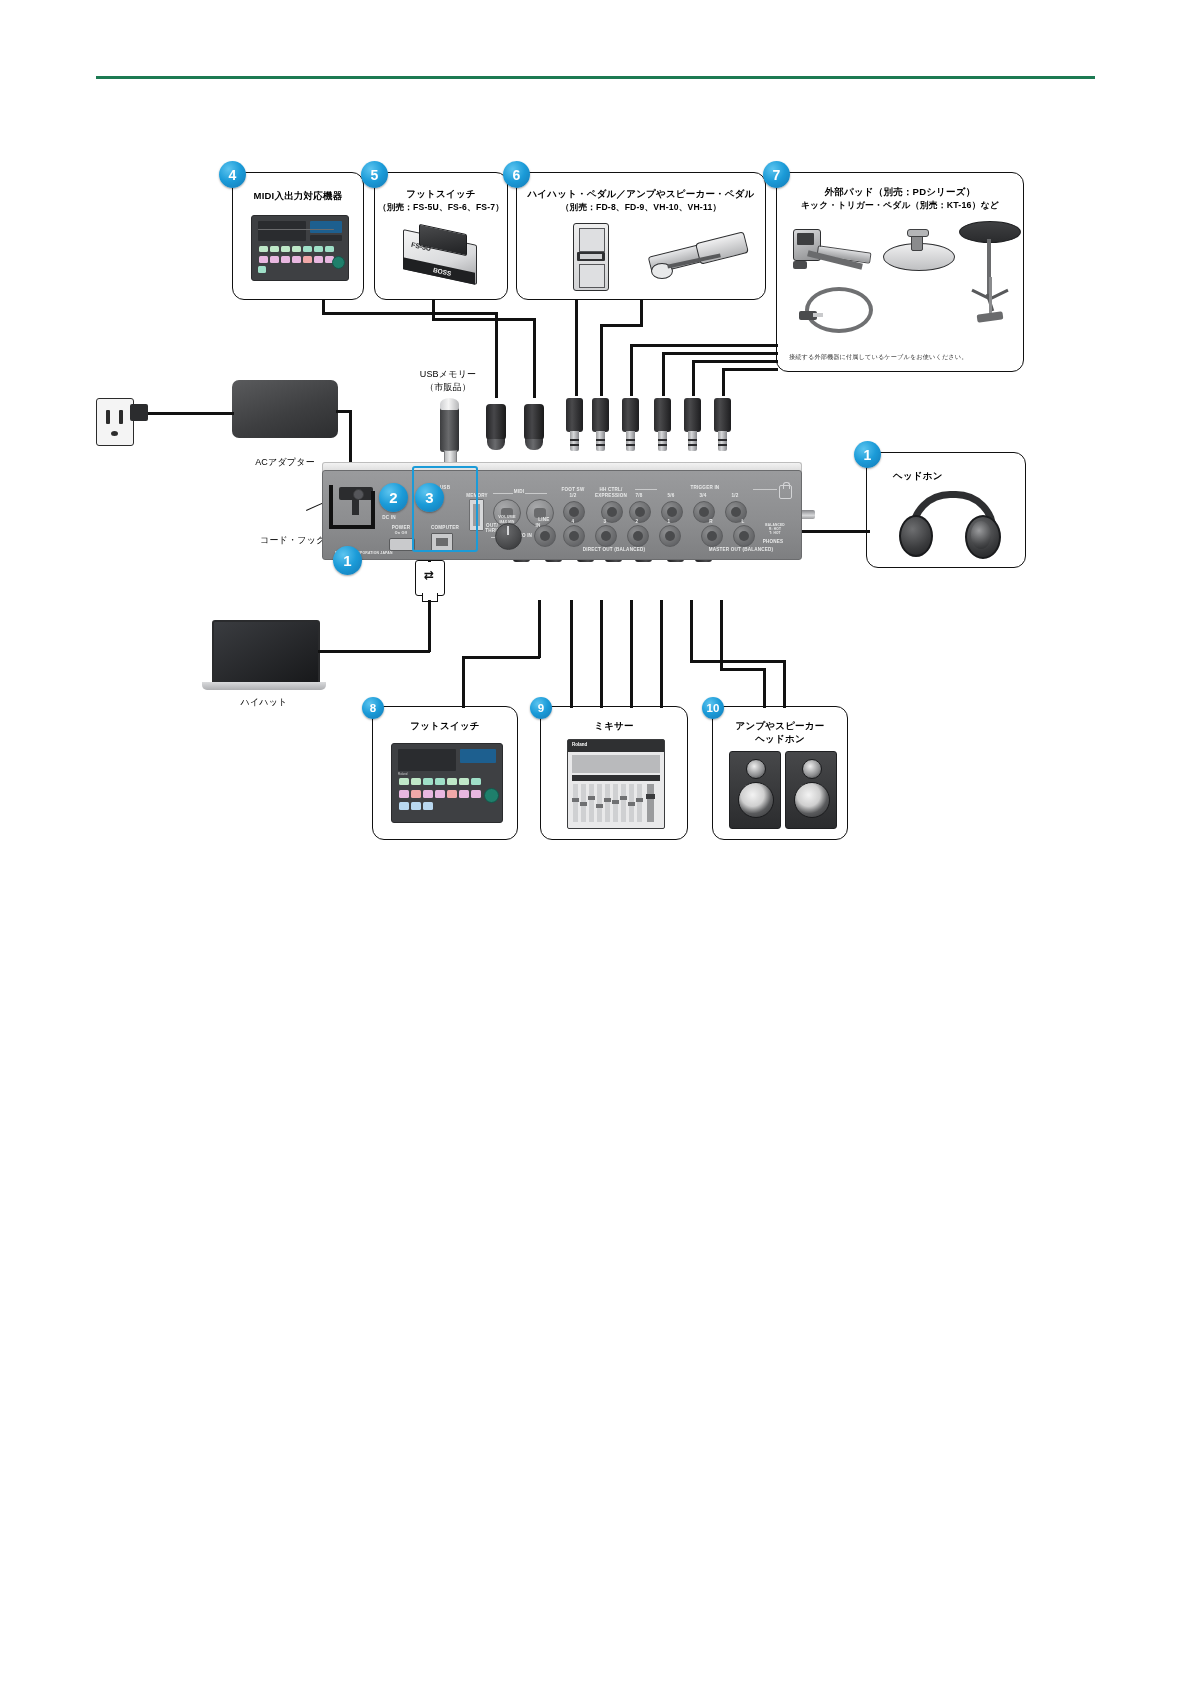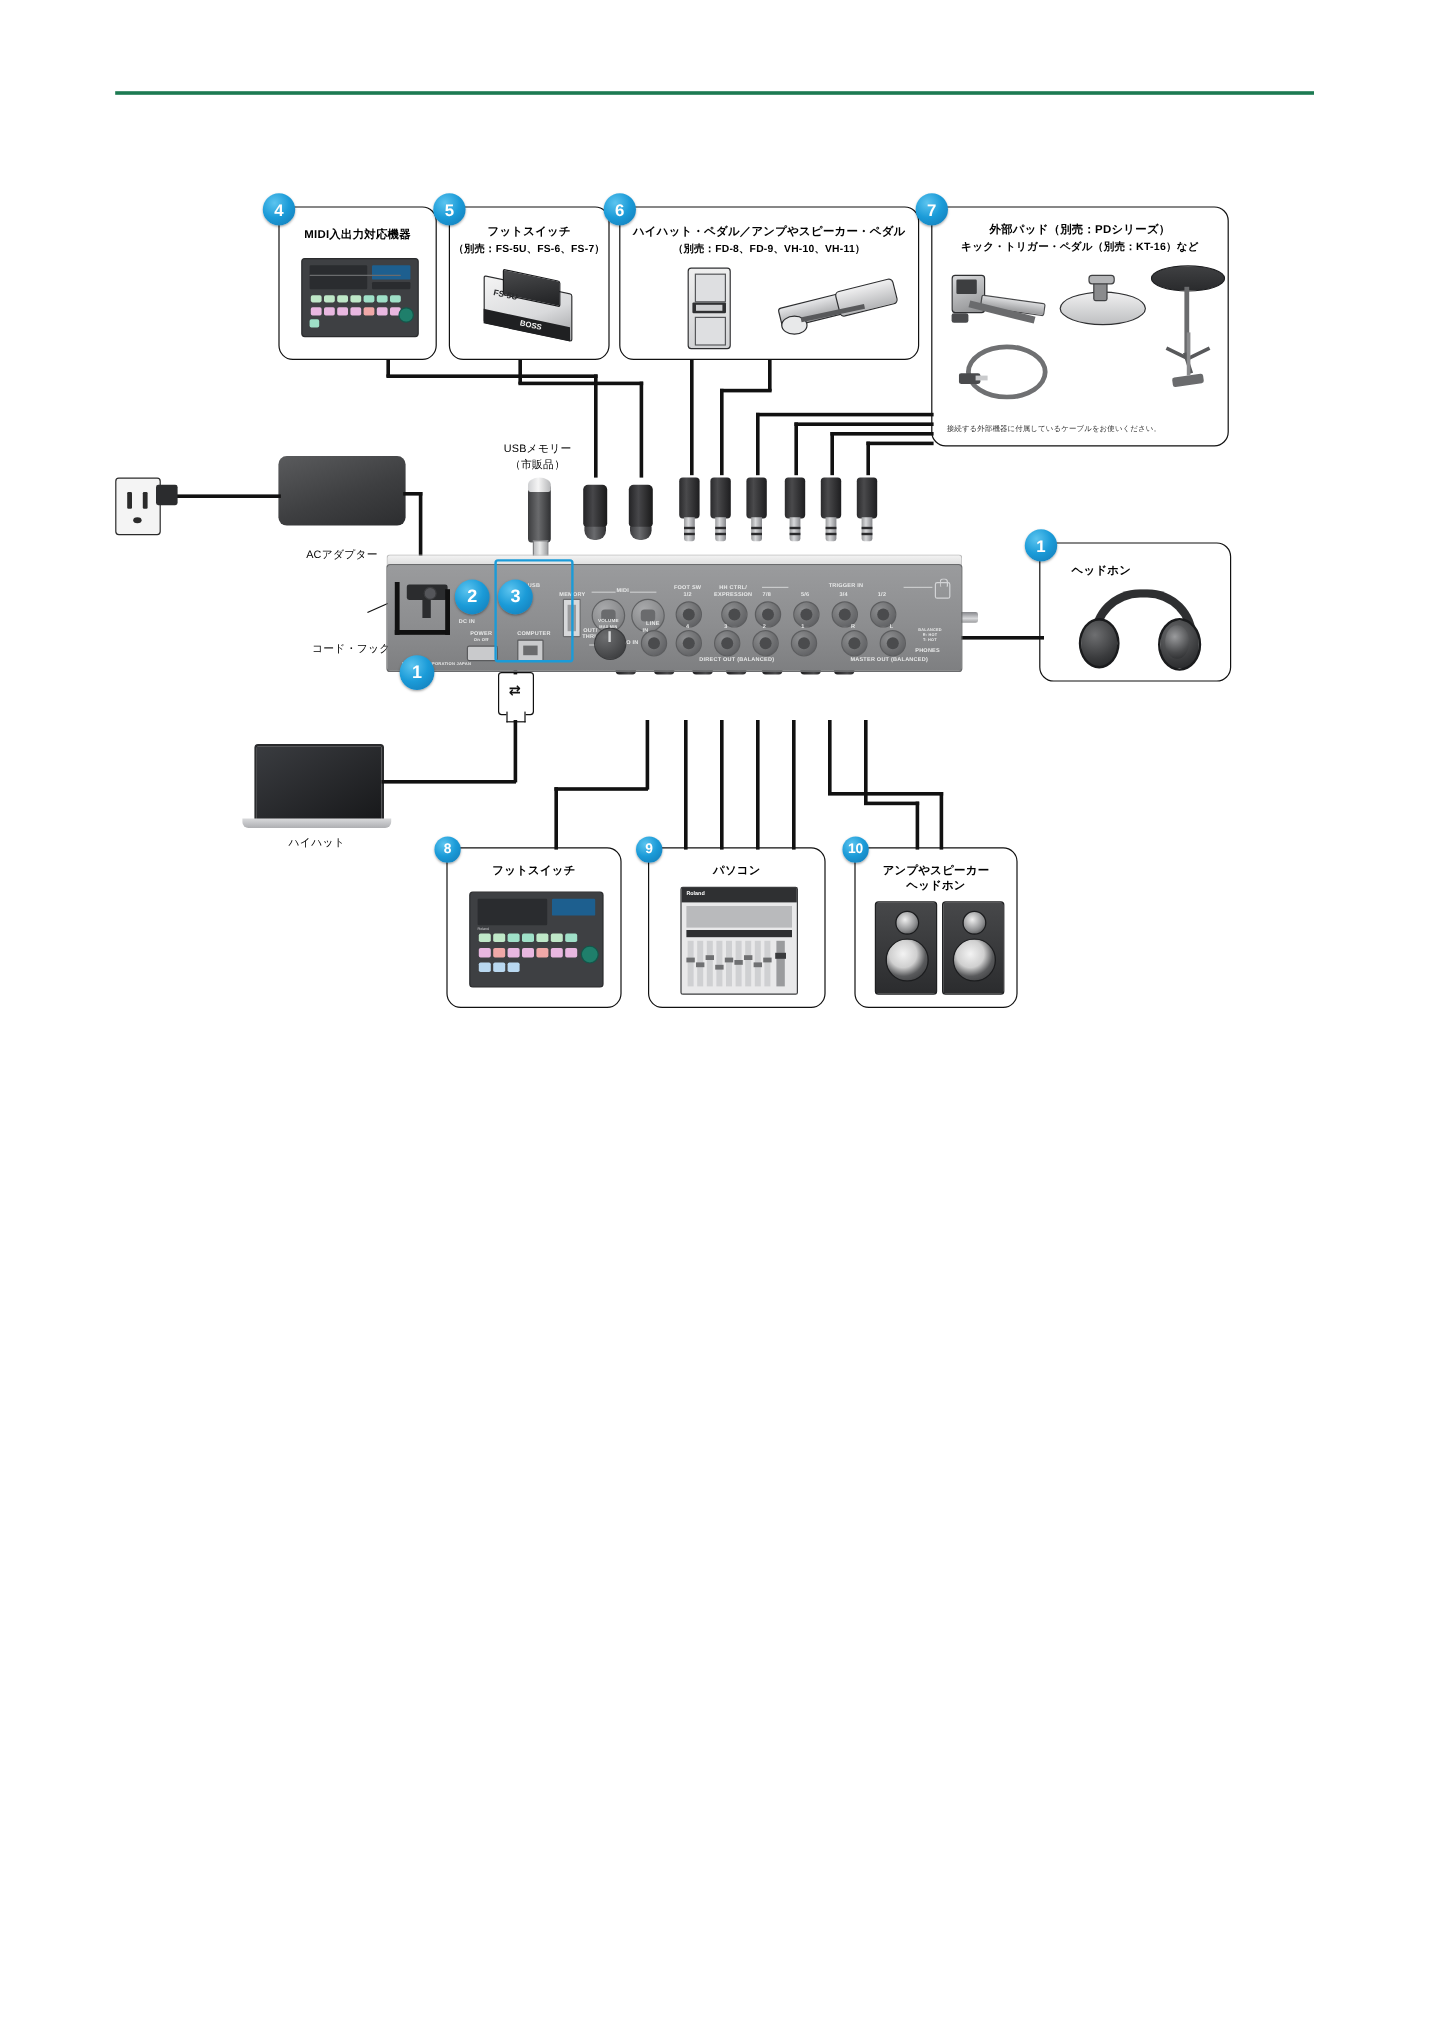--- a/index.html
+++ b/index.html
@@ -533,21 +533,21 @@
       <div class="pad" style="left:7px;top:58px;width:10px;height:8px;background:#b9d8f0;"></div>
       <div class="pad" style="left:19px;top:58px;width:10px;height:8px;background:#b9d8f0;"></div>
       <div class="pad" style="left:31px;top:58px;width:10px;height:8px;background:#b9d8f0;"></div>
       <div class="knb" style="left:92px;top:44px;width:13px;height:13px;"></div>
       <div style="position:absolute;left:6px;top:28px;font-size:3px;color:#c9cacc;">Roland</div>
     </div>
     <div class="badge tiny" style="left:-11px;top:-10px;">8</div>
   </div>
 
   <div class="box" style="left:540px;top:706px;width:148px;height:134px;">
-    <div class="box-title" style="top:12px;">パソコン</div>
+    <div class="box-title" style="top:12px;">ミキサー</div>
     <div class="mixer" style="left:26px;top:32px;width:96px;height:88px;">
       <div class="hdr" style="left:0;top:0;width:96px;height:12px;"></div>
       <div style="position:absolute;left:4px;top:2px;font-size:4.5px;color:#fff;font-weight:bold;">Roland</div>
       <div style="position:absolute;left:4px;top:15px;width:88px;height:18px;background:#b9babc;"></div>
       <div style="position:absolute;left:4px;top:35px;width:88px;height:6px;background:#2f3032;"></div>
       <div class="strip" style="left:5px;top:44px;width:5px;height:38px;"></div>
       <div class="strip" style="left:13px;top:44px;width:5px;height:38px;"></div>
       <div class="strip" style="left:21px;top:44px;width:5px;height:38px;"></div>
       <div class="strip" style="left:29px;top:44px;width:5px;height:38px;"></div>
       <div class="strip" style="left:37px;top:44px;width:5px;height:38px;"></div>

